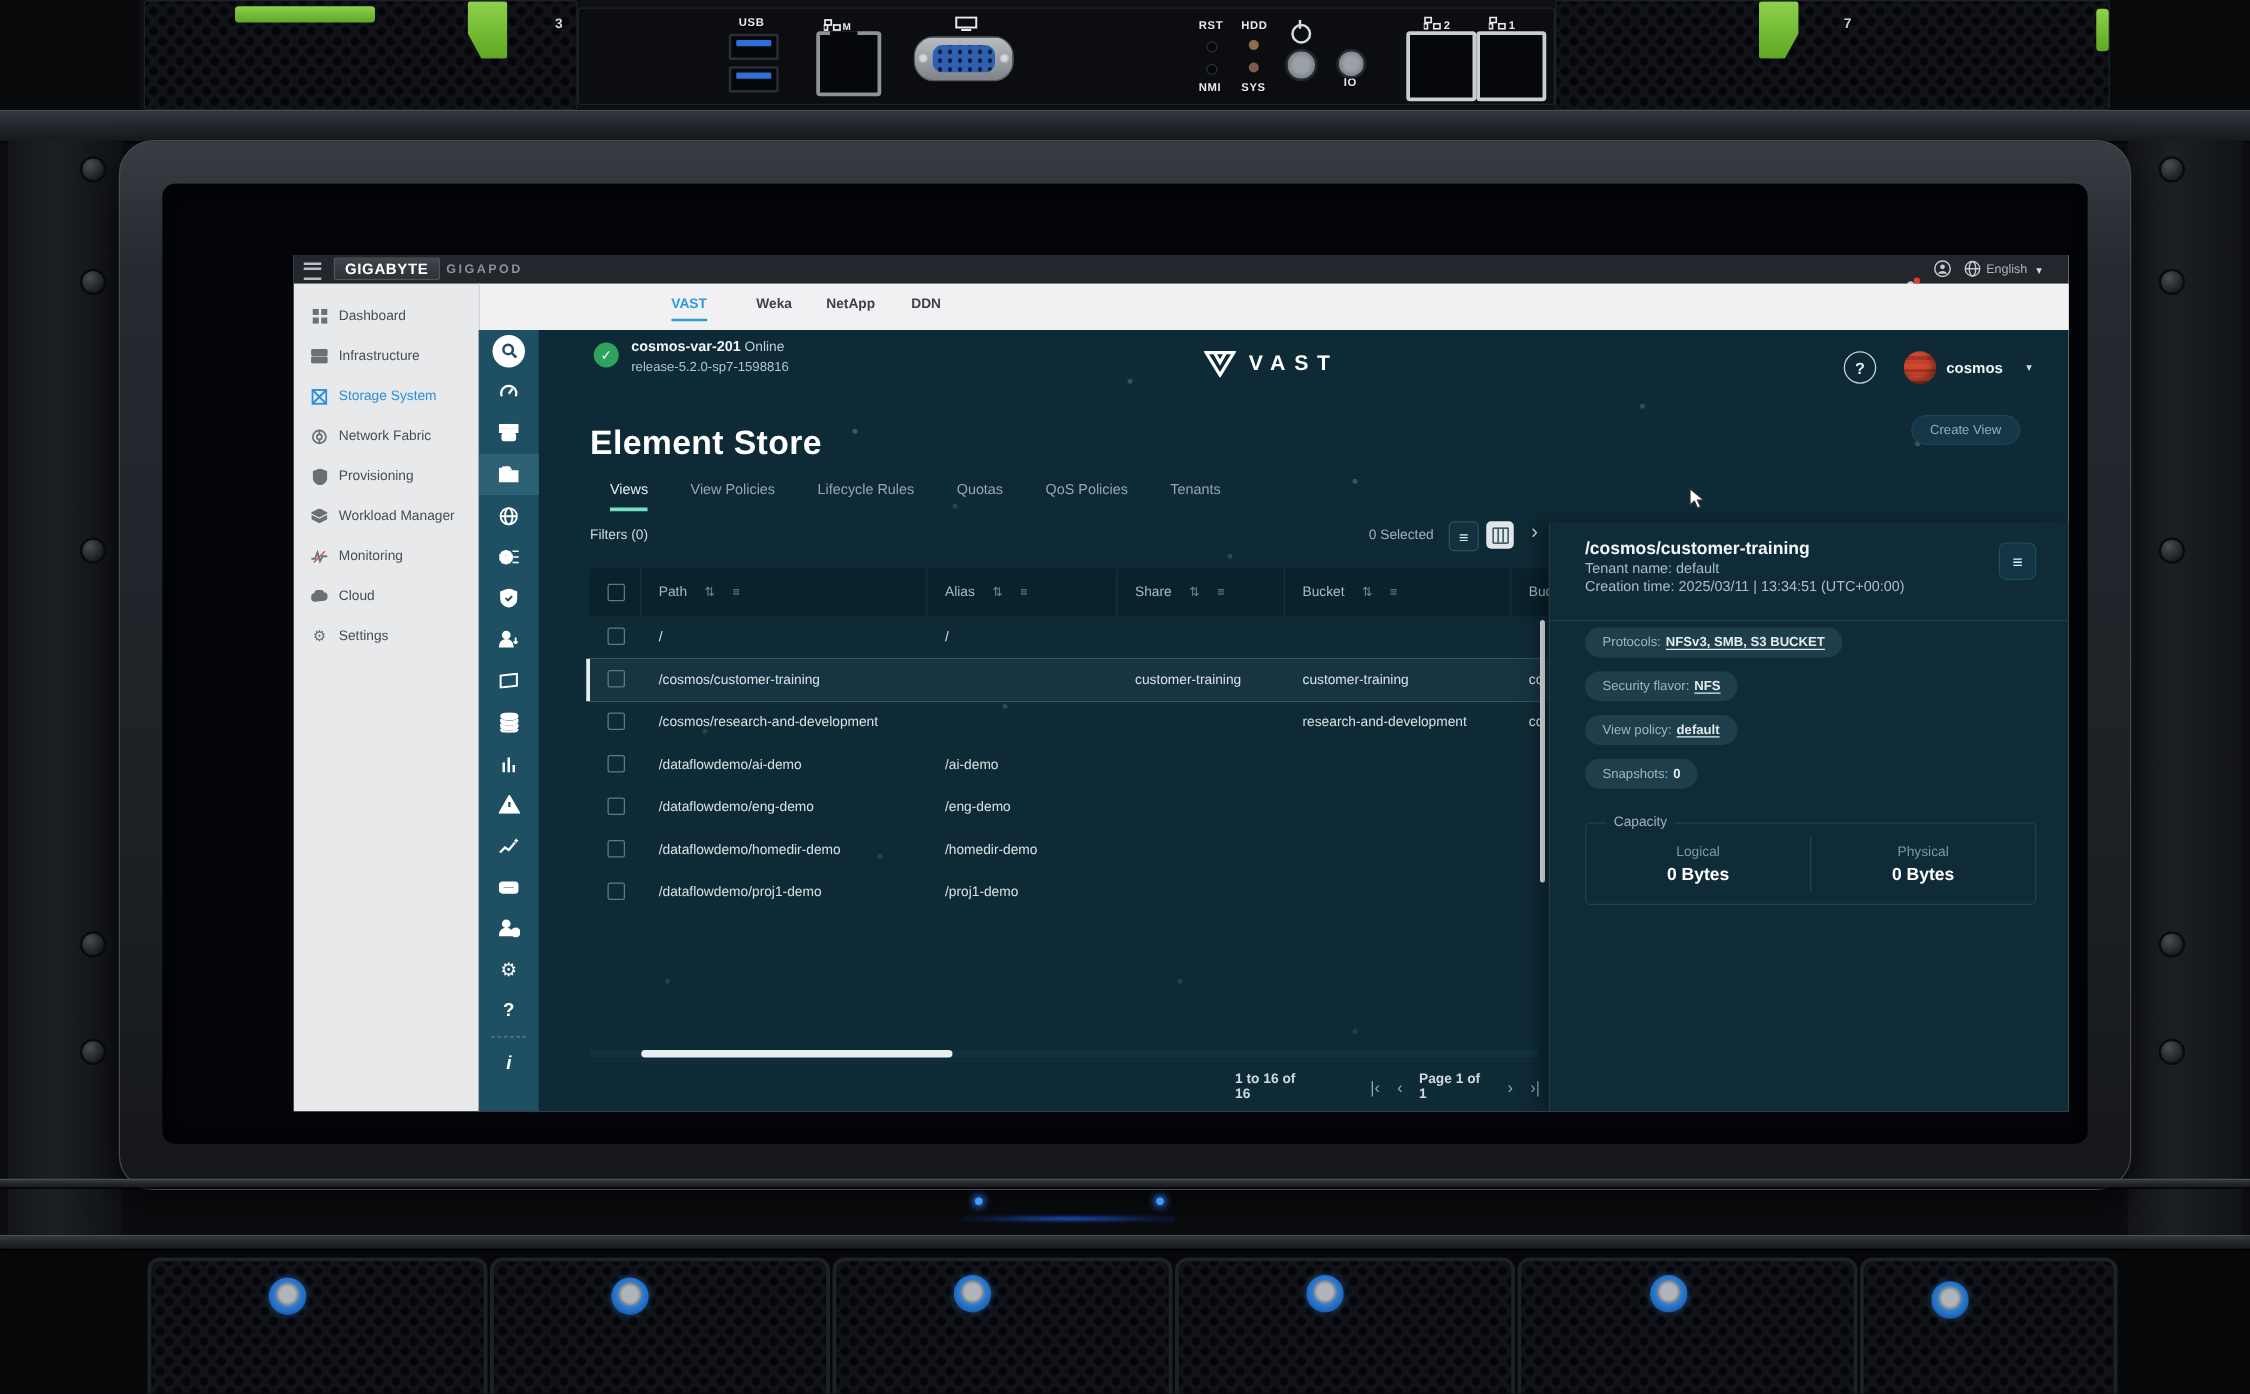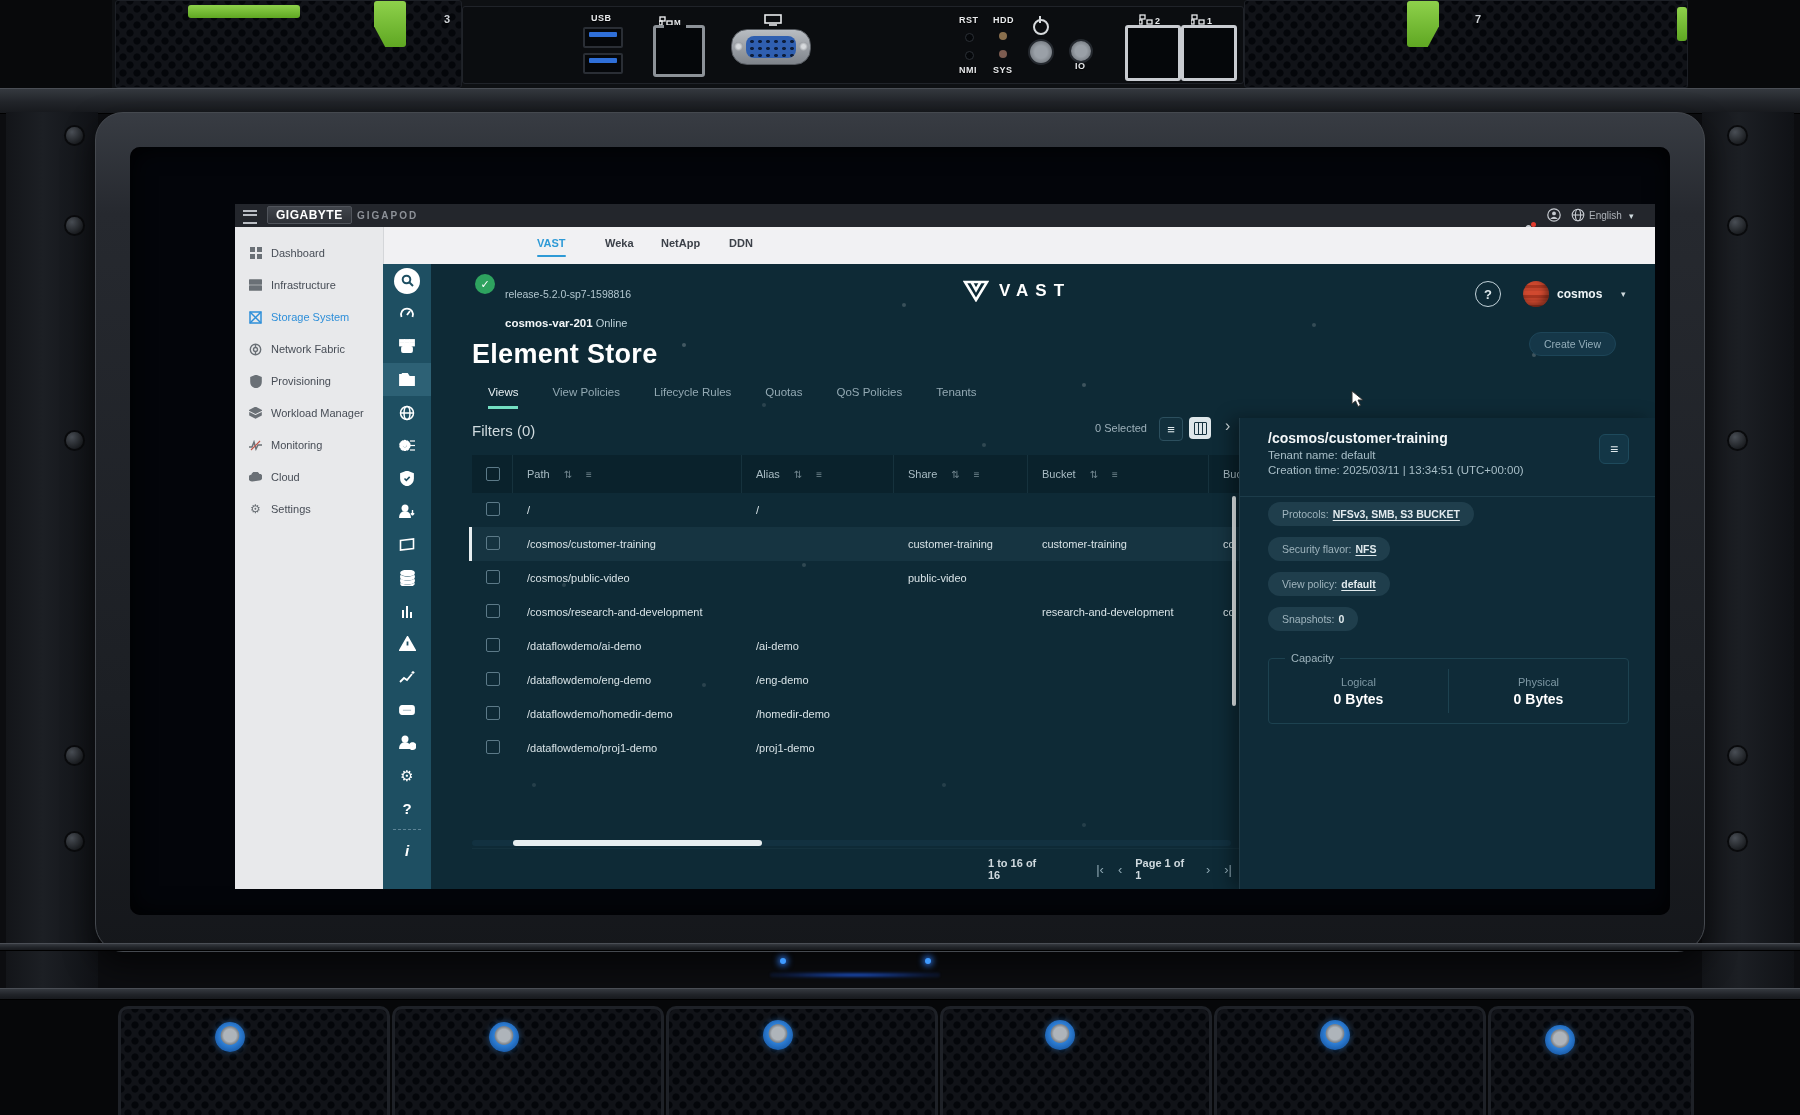--- a/index.html
+++ b/index.html
@@ -118,21 +118,21 @@
   .caret{color:#cfdade;font-size:9px;}
 
   .create-btn{background:#153748;border:1px solid #1d4558;border-radius:12px;color:#93adb9;
               font-size:10.5px;padding:5px 14px;}
 
   .page-title{font-size:27px;font-weight:bold;color:#fff;letter-spacing:.3px;}
   .vtabs{display:flex;gap:34px;}
   .vtab{font-size:11.5px;color:#93a9b3;padding-bottom:8px;}
   .vtab.active{color:#e6eef1;border-bottom:3px solid #74dfc2;}
 
-  .filters-label{color:#cfdade;font-size:15px;}
+  .filters-label{color:#cfdade;font-size:11px;}
   .sel-label{color:#9db0ba;font-size:11px;}
   .tool-btn{width:22px;height:22px;border-radius:4px;display:flex;align-items:center;justify-content:center;font-size:13px;}
   .tool-btn.dark{border:1px solid #2c4f5e;background:#12303d;color:#dfe9ec;}
   .tool-btn.light{background:#dfe7ea;color:#17333f;}
   .cols-glyph{width:11px;height:11px;border:1.5px solid #17333f;border-radius:1px;display:flex;}
   .cols-glyph i{flex:1;border-right:1.5px solid #17333f;}
   .cols-glyph i:last-child{border-right:none;}
   .panel-chevron{color:#cfdade;font-size:16px;}
 
   .thead{left:89px;top:191px;width:767px;height:38px;background:#0a222c;display:flex;align-items:center;}
@@ -551,21 +551,21 @@
               </div>
             <div class="rail-ico" style="font-family:'DejaVu Sans',sans-serif;">⚙</div>
             <div class="rail-ico" style="font-weight:bold;">?</div>
             <div class="rail-div"></div>
             <div class="rail-ico" style="font-weight:bold;font-style:italic;">i</div>
           </div>
 
           <div class="abs cluster-check" style="left:92px;top:10px;">
               <span>✓</span>
             </div>
-          <div class="abs" style="left:122px;top:8px;margin-top:45px;">
+          <div class="abs" style="left:122px;top:8px;">
             <span class="cluster-name">cosmos-var-201</span>
             <span class="cluster-status">Online</span>
           </div>
           <div class="abs cluster-release" style="left:122px;top:24px;">release-5.2.0-sp7-1598816</div>
 
           <div class="abs vast-logo" style="left:580px;top:16px;">
             <svg width="26" height="22" viewBox="0 0 26 22">
                 <path d="M2 2 H24 L13 20 Z" fill="none" stroke="#fff" stroke-width="2.6"></path>
                 <path d="M8.5 2 L13 10 L17.5 2" fill="none" stroke="#fff" stroke-width="2.6"></path>
               </svg>
@@ -641,28 +641,20 @@
                 <div class="cell c-bucket"></div>
                 <div class="cell c-owner"></div>
               </div>
               <div class="trow sel">
                 <div class="cb-cell"><span class="cb"></span></div>
                 <div class="cell c-path">/cosmos/customer-training</div>
                 <div class="cell c-alias"></div>
                 <div class="cell c-share">customer-training</div>
                 <div class="cell c-bucket">customer-training</div>
                 <div class="cell c-owner">co</div>
-              </div>
-              <div class="trow">
-                <div class="cb-cell"><span class="cb"></span></div>
-                <div class="cell c-path">/cosmos/public-video</div>
-                <div class="cell c-alias"></div>
-                <div class="cell c-share">public-video</div>
-                <div class="cell c-bucket"></div>
-                <div class="cell c-owner"></div>
               </div>
               <div class="trow">
                 <div class="cb-cell"><span class="cb"></span></div>
                 <div class="cell c-path">/cosmos/research-and-development</div>
                 <div class="cell c-alias"></div>
                 <div class="cell c-share"></div>
                 <div class="cell c-bucket">research-and-development</div>
                 <div class="cell c-owner">co</div>
               </div>
               <div class="trow">

